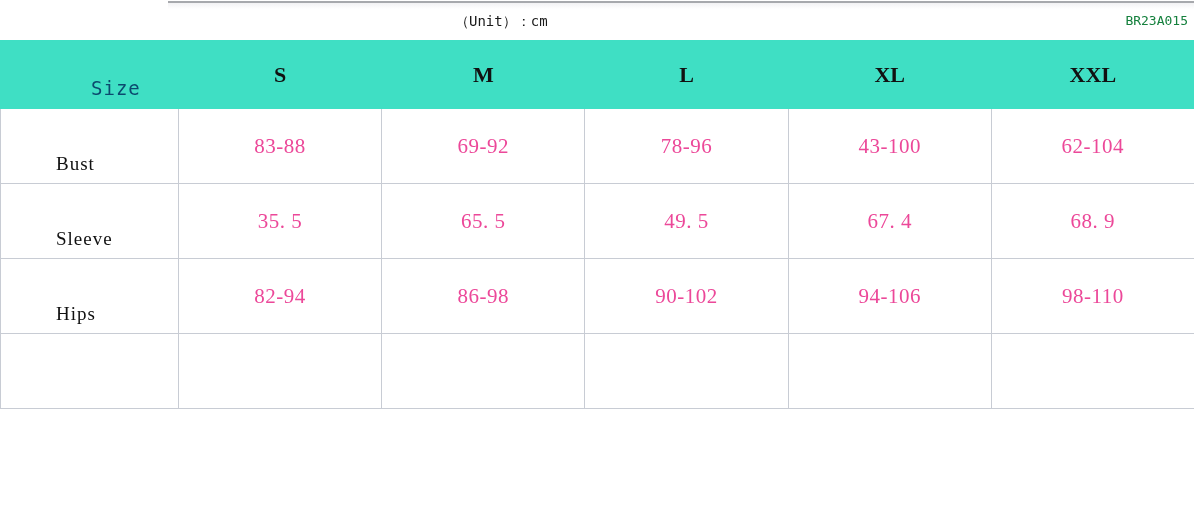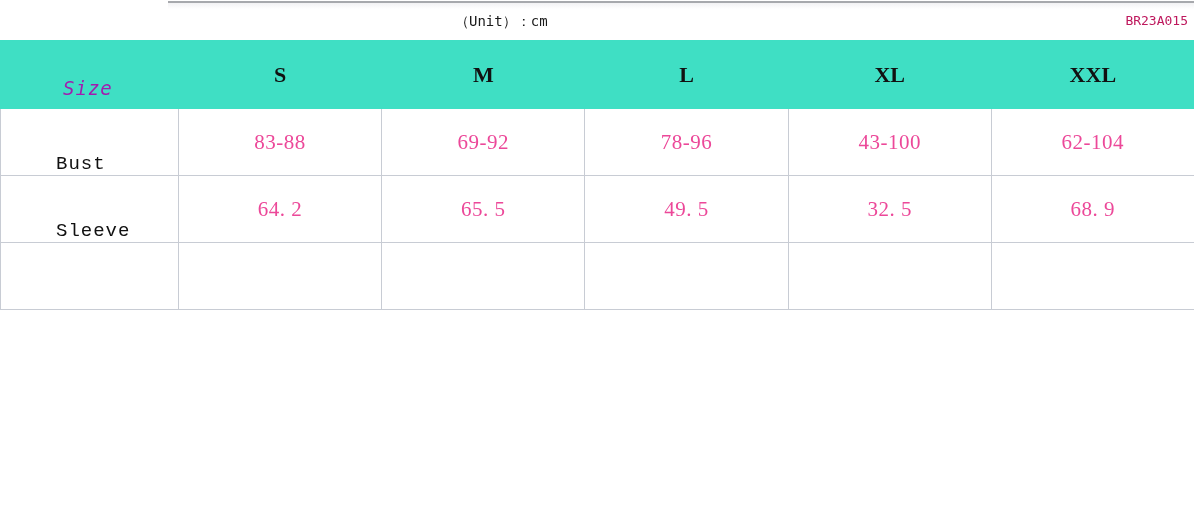--- a/index.html
+++ b/index.html
@@ -52,21 +52,21 @@
     color: #1a1a1a;
     letter-spacing: 0px;
     white-space: nowrap;
   }
   .style-code {
     position: absolute;
     right: 6px;
     top: 13px;
     font-family: "DejaVu Sans Mono", monospace;
     font-size: 13px;
-    color: #be185d;
+    color: #15803d;
     white-space: nowrap;
   }
 
   
   .size-table {
     border-collapse: collapse;
     table-layout: fixed;
     width: 1194px;
   }
   .size-table col.c-label { width: 178px; }
@@ -94,47 +94,46 @@
   .head-row th.corner {
     position: relative;
     text-align: left;
     vertical-align: bottom;
   }
   .corner-label {
     display: inline-block;
     font-family: "DejaVu Sans Mono", monospace;
     font-weight: normal;
     font-size: 19px;
-    color: #a21caf;
-    padding-left: 62px;
+    color: #0c4a6e;
+    padding-left: 90px;
     padding-bottom: 9px;
     letter-spacing: 1px;
-    font-style: italic;
   }
 
   
   .body-row td {
     height: 66px;
     background: #ffffff;
     text-align: center;
     vertical-align: middle;
     font-family: Liberation Serif, serif;
     font-size: 21px;
     color: #ec4899;
     letter-spacing: 0.5px;
   }
   .body-row td.rowlabel {
     text-align: left;
     vertical-align: bottom;
-    font-family: Liberation Mono, monospace;
+    font-family: Liberation Serif, serif;
     font-size: 19px;
     letter-spacing: 1px;
     color: #111111;
     padding-left: 55px;
-    padding-bottom: 0;
+    padding-bottom: 8px;
     white-space: nowrap;
   }
   .body-row.empty-row td { height: 66px; }
 
   .outer-left  { border-left: 1px solid #c8ccd4; }
   .outer-right { border-right: 1px solid #c8ccd4; }
 </style>
 </head>
 <body>
 
@@ -177,27 +176,35 @@
         <td>69-92</td>
         <td>78-96</td>
         <td>43-100</td>
         <td class="outer-right">62-104</td>
       </tr>
 
 
 
       <tr class="body-row">
         <td class="rowlabel outer-left">Sleeve</td>
-        <td>64. 2</td>
+        <td>35. 5</td>
         <td>65. 5</td>
         <td>49. 5</td>
-        <td>32. 5</td>
+        <td>67. 4</td>
         <td class="outer-right">68. 9</td>
       </tr>
 
+      <tr class="body-row">
+        <td class="rowlabel outer-left">Hips</td>
+        <td>82-94</td>
+        <td>86-98</td>
+        <td>90-102</td>
+        <td>94-106</td>
+        <td class="outer-right">98-110</td>
+      </tr>
 
       <tr class="body-row empty-row">
         <td class="rowlabel outer-left"></td>
         <td></td>
         <td></td>
         <td></td>
         <td></td>
         <td class="outer-right"></td>
       </tr>
     </tbody>

